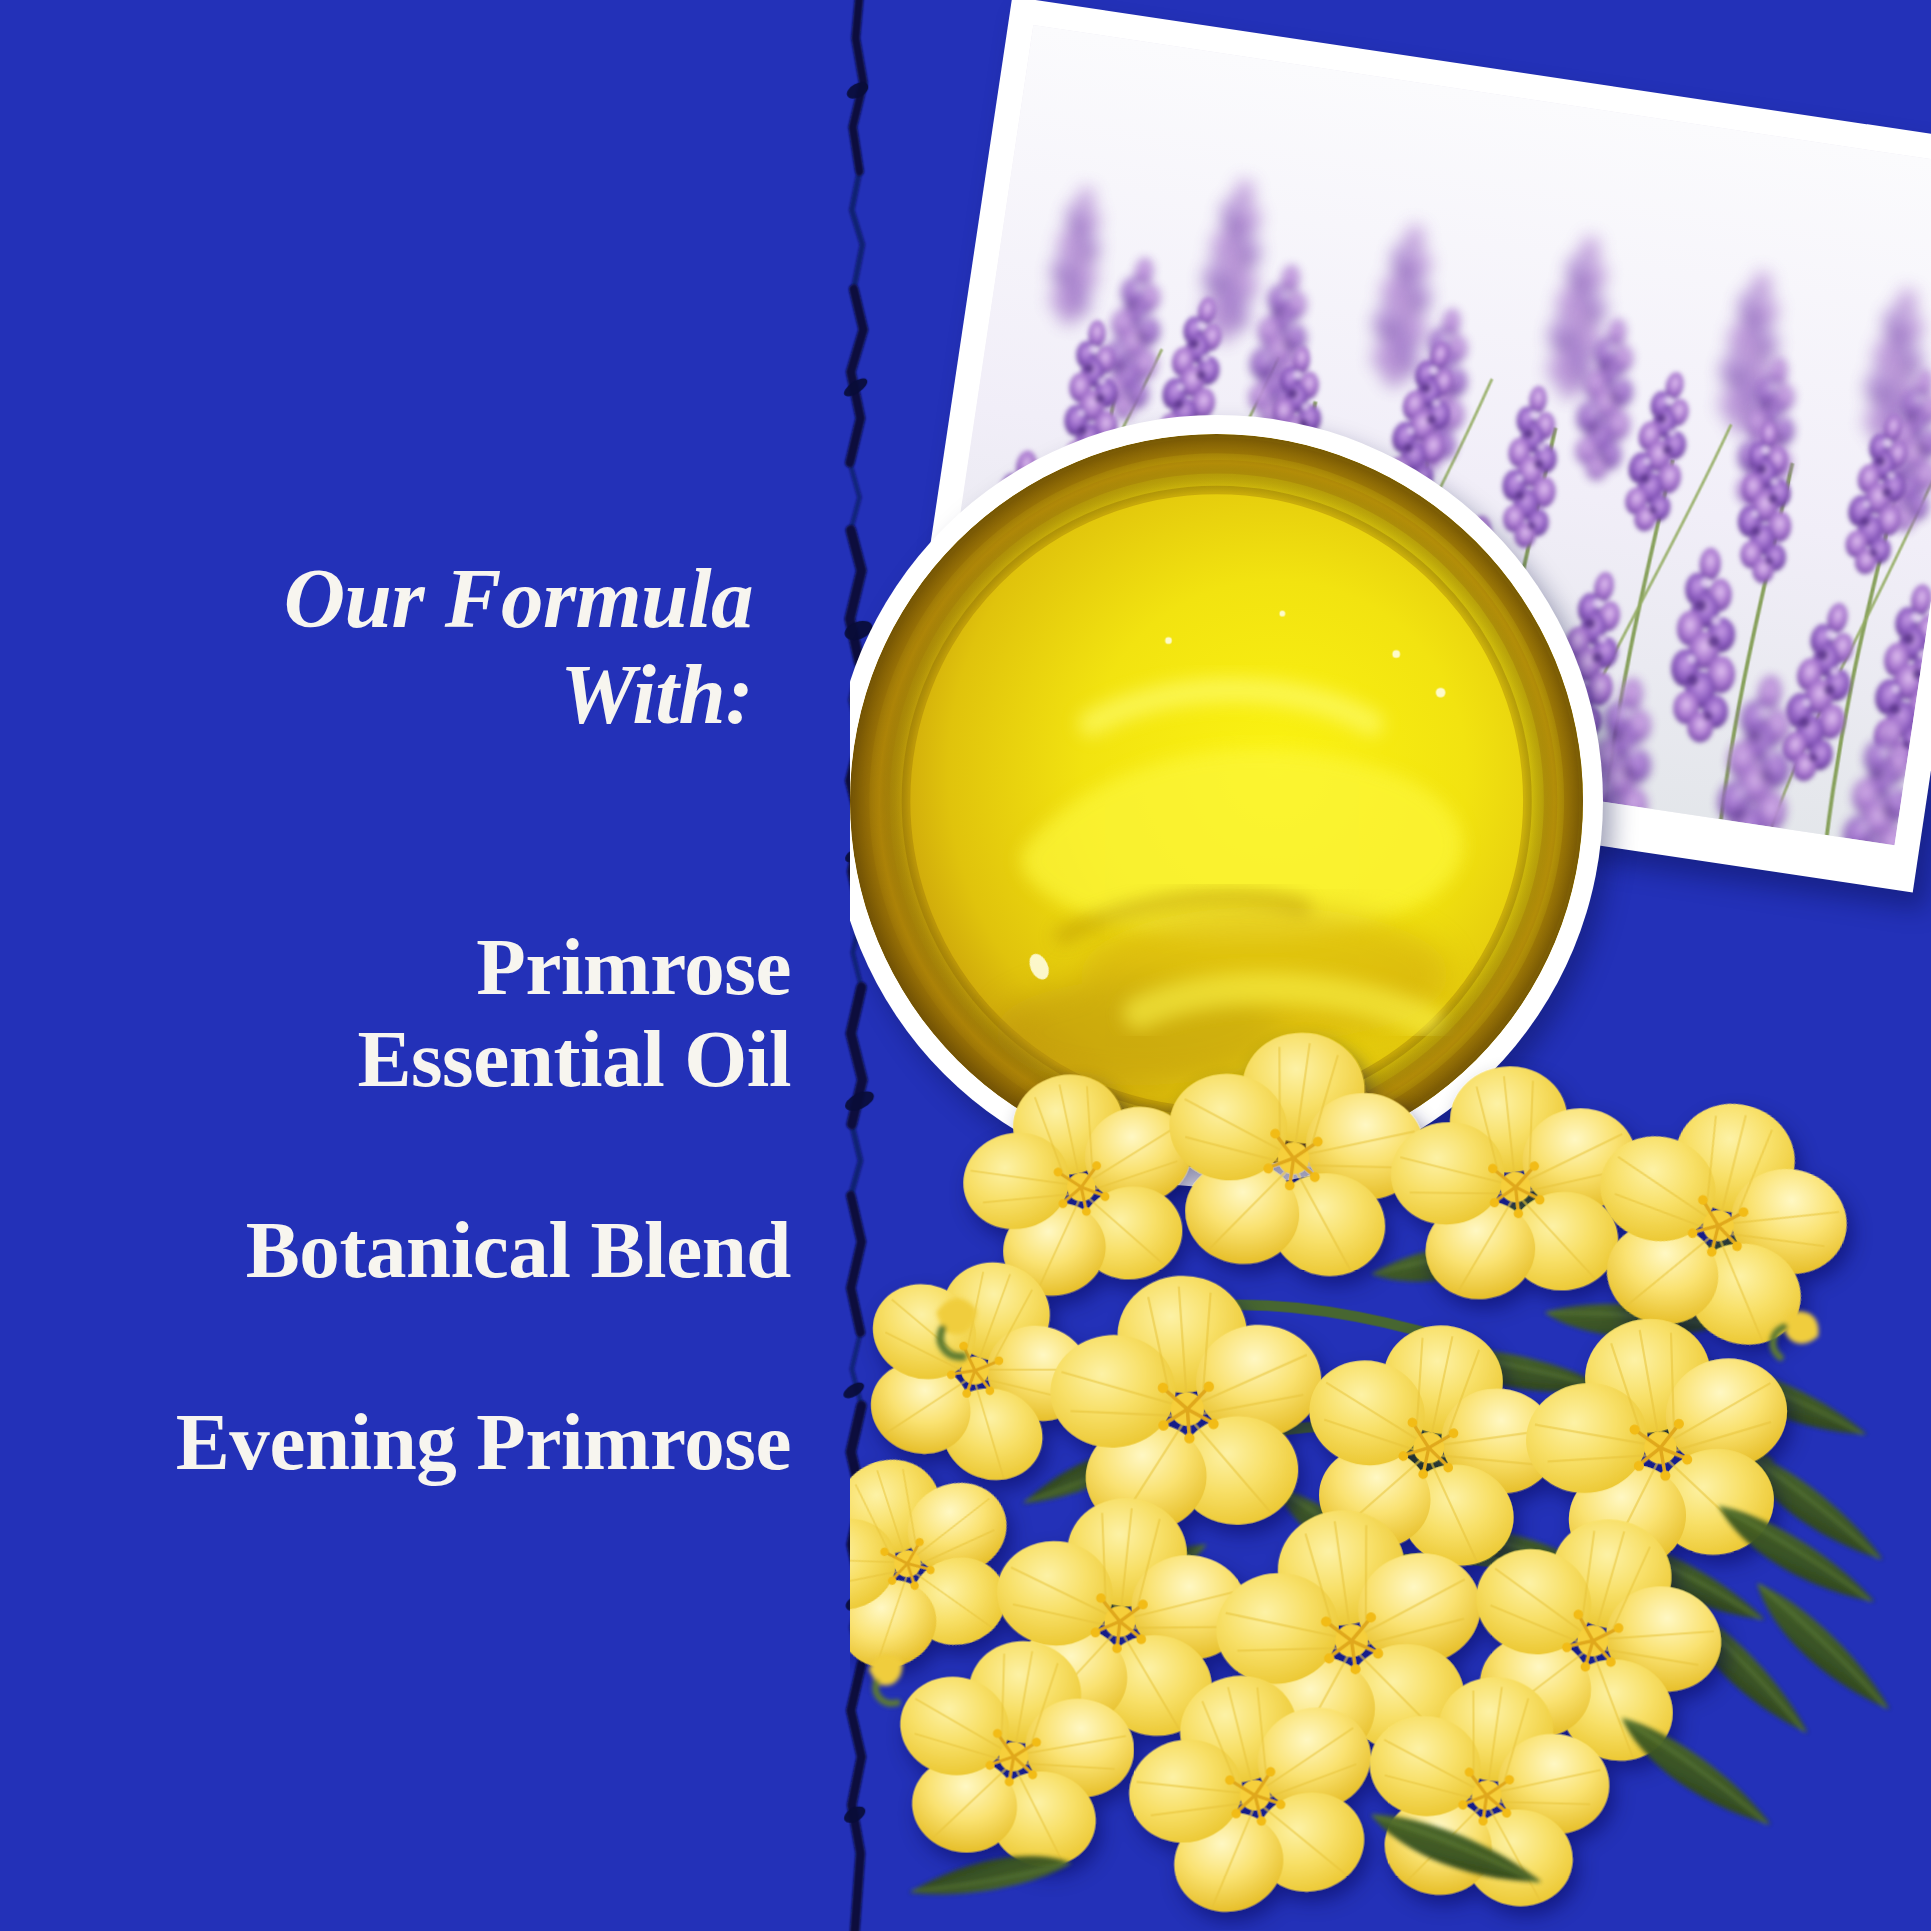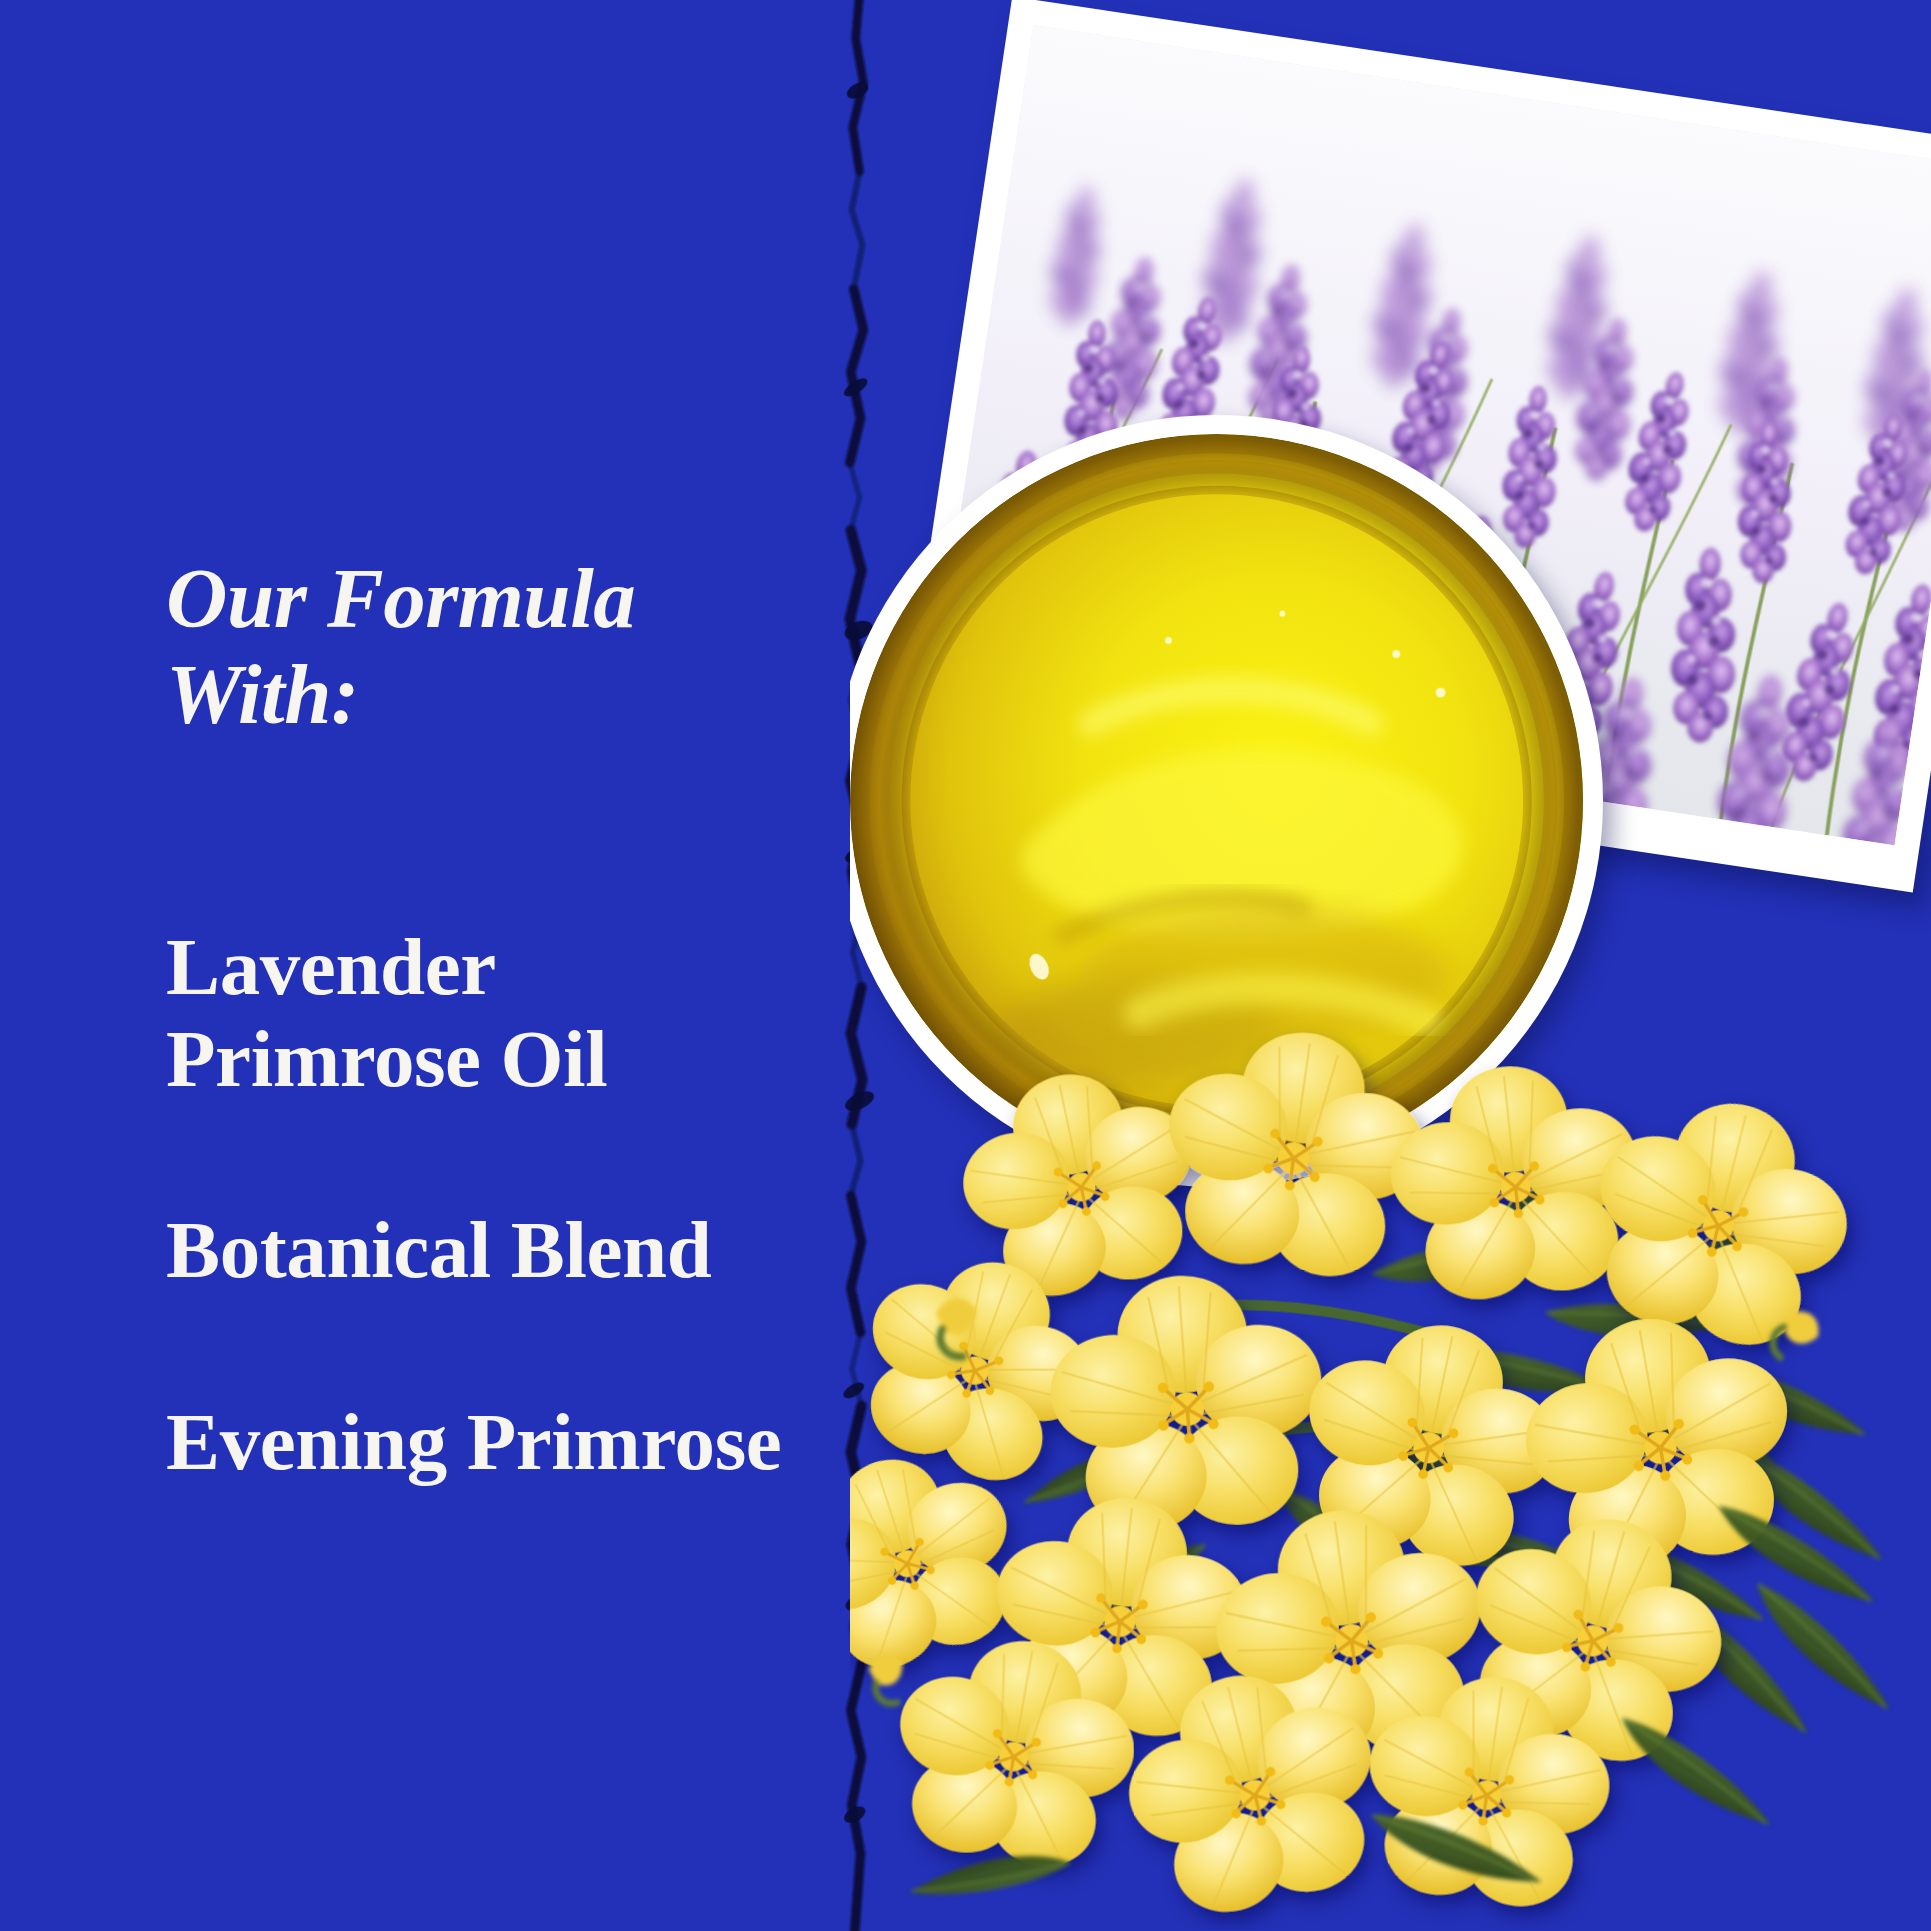--- a/index.html
+++ b/index.html
@@ -11,23 +11,24 @@
     width: 1931px;
     height: 1931px;
     overflow: hidden;
     background: #2331b8;
     font-family: "Liberation Serif", "DejaVu Serif", serif;
   }
 
   
   .copy-panel {
     position: absolute;
-    left: 16px; top: 0;
+    left: 4px; top: 0;
     width: 850px;
     height: 1931px;
+    text-align: right;
   }
   .headline {
     position: absolute;
     left: 150px;
     top: 550px;
     width: 599px;
     color: #f7f5ef;
     font-style: italic;
     font-weight: 700;
     font-size: 85px;
@@ -127,21 +128,21 @@
 </head>
 <body>
 
 <div id="stage">
 
   <div class="copy-panel">
 
     <div class="headline">Our Formula With:</div>
 
     <div class="ingredient-list">
-      <div class="ingredient">Lavender Primrose Oil</div>
+      <div class="ingredient">Primrose Essential Oil</div>
       <div class="ingredient">Botanical Blend</div>
       <div class="ingredient">Evening Primrose</div>
     </div>
   </div>
 
   <div class="divider">
     <svg width="135" height="1970" viewBox="0 0 140 2040">
       <defs>
         <filter id="inkblur" x="-50%" y="-2%" width="200%" height="104%">
           <feGaussianBlur stdDeviation="1.1"></feGaussianBlur>

